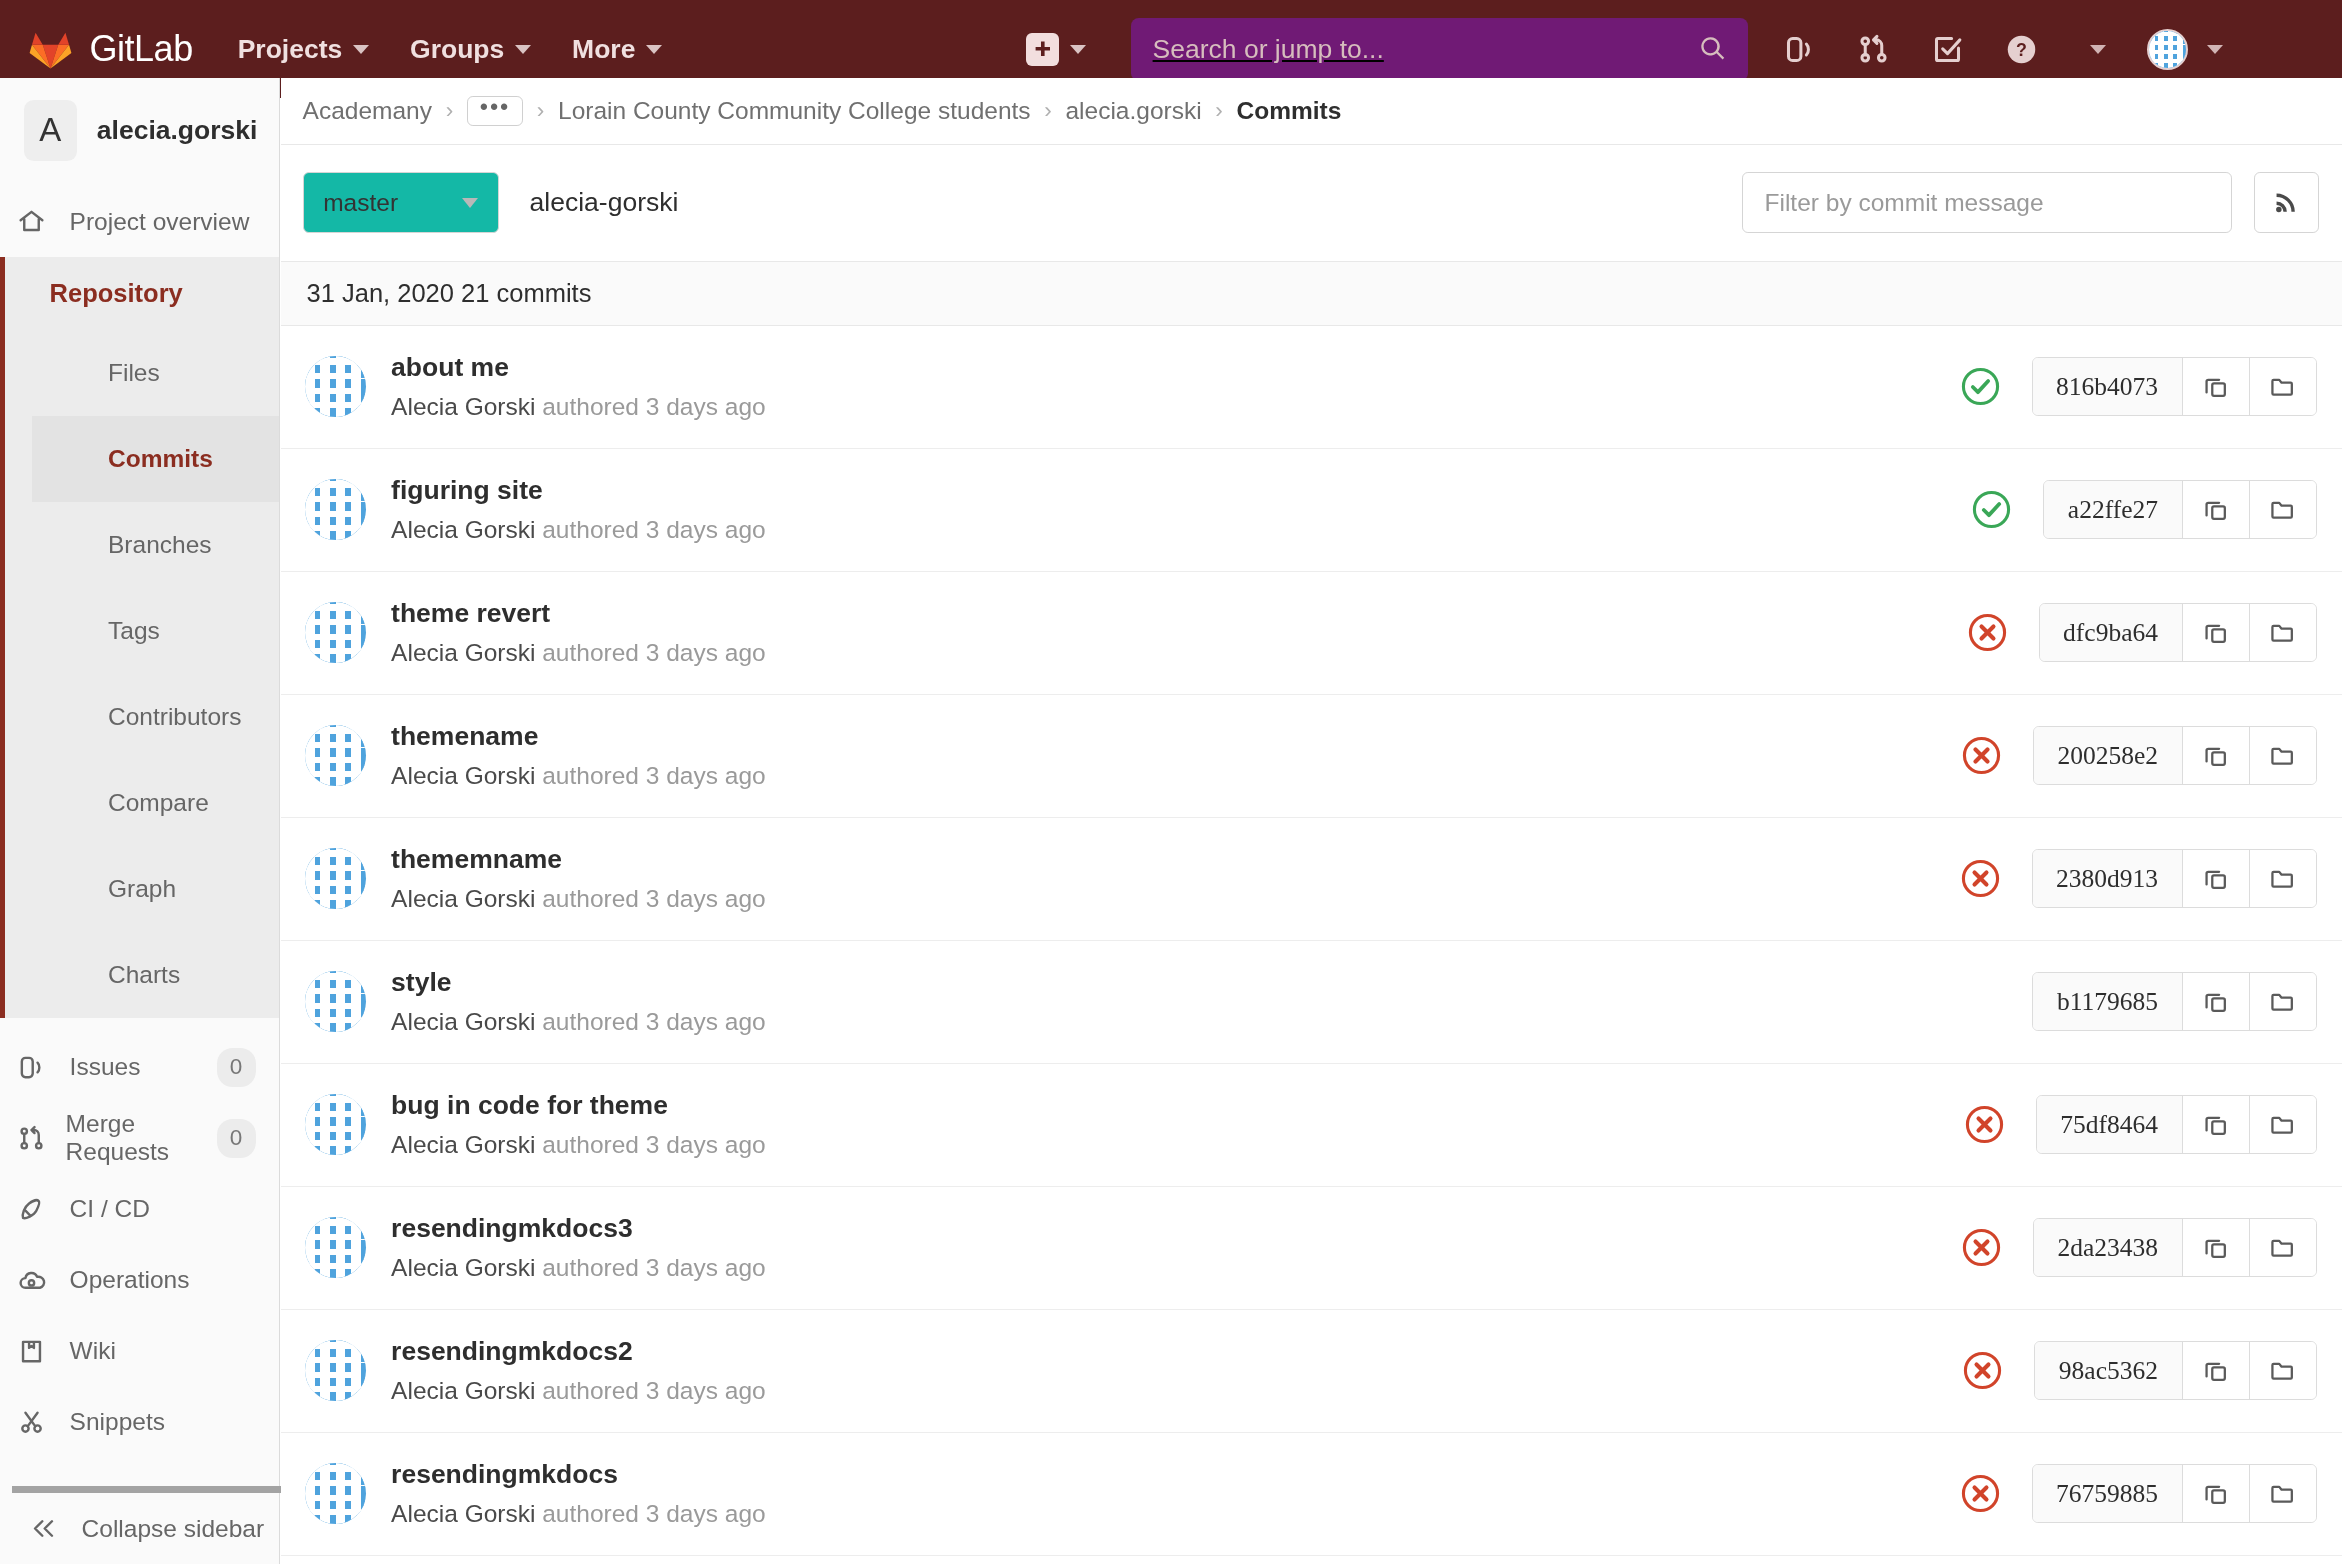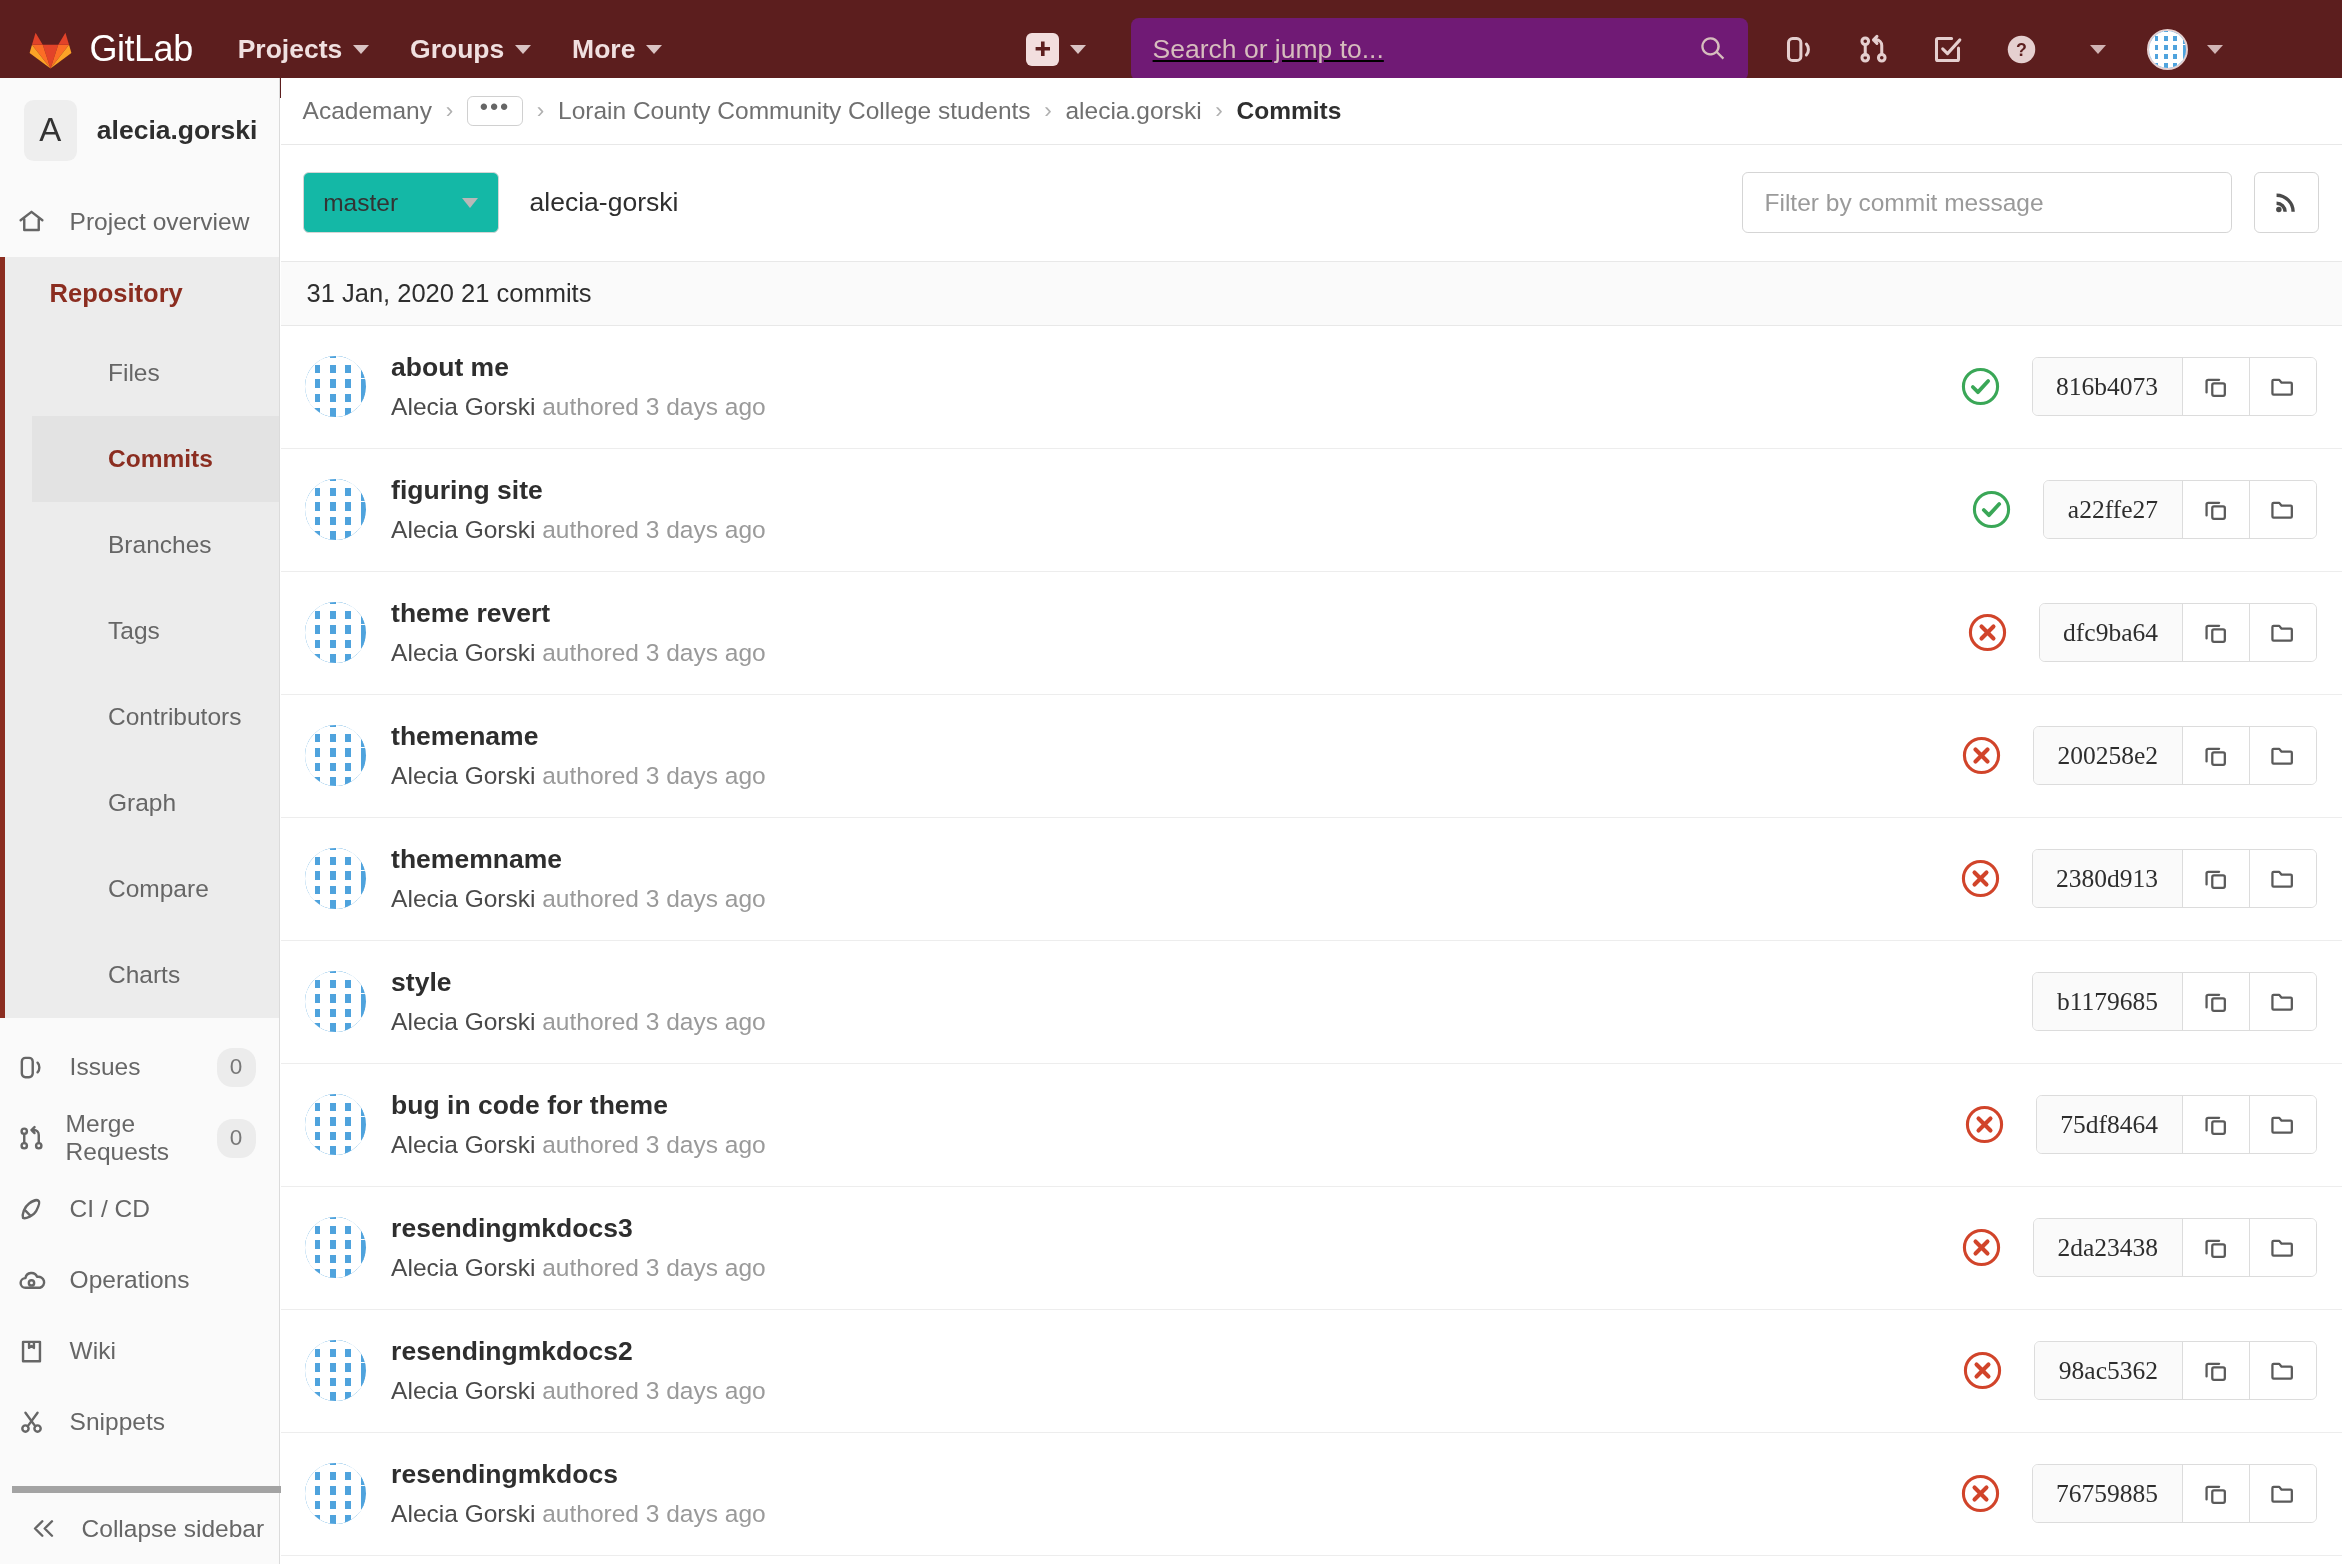--- a/index.html
+++ b/index.html
@@ -304,24 +304,24 @@
     <div class="sub-item">
         <span>Branches</span>
       </div>
     <div class="sub-item">
         <span>Tags</span>
       </div>
     <div class="sub-item">
         <span>Contributors</span>
       </div>
     <div class="sub-item">
+        <span>Compare</span>
+      </div>
+    <div class="sub-item">
         <span>Graph</span>
-      </div>
-    <div class="sub-item">
-        <span>Compare</span>
       </div>
     <div class="sub-item">
         <span>Charts</span>
       </div>
   </div>
 
   <div class="snav-item" style="margin-top:13.7px">
     <span class="sicon">
       <svg viewBox="0 0 24 24">
           <rect x="4" y="4" width="9" height="16" rx="3"></rect>

